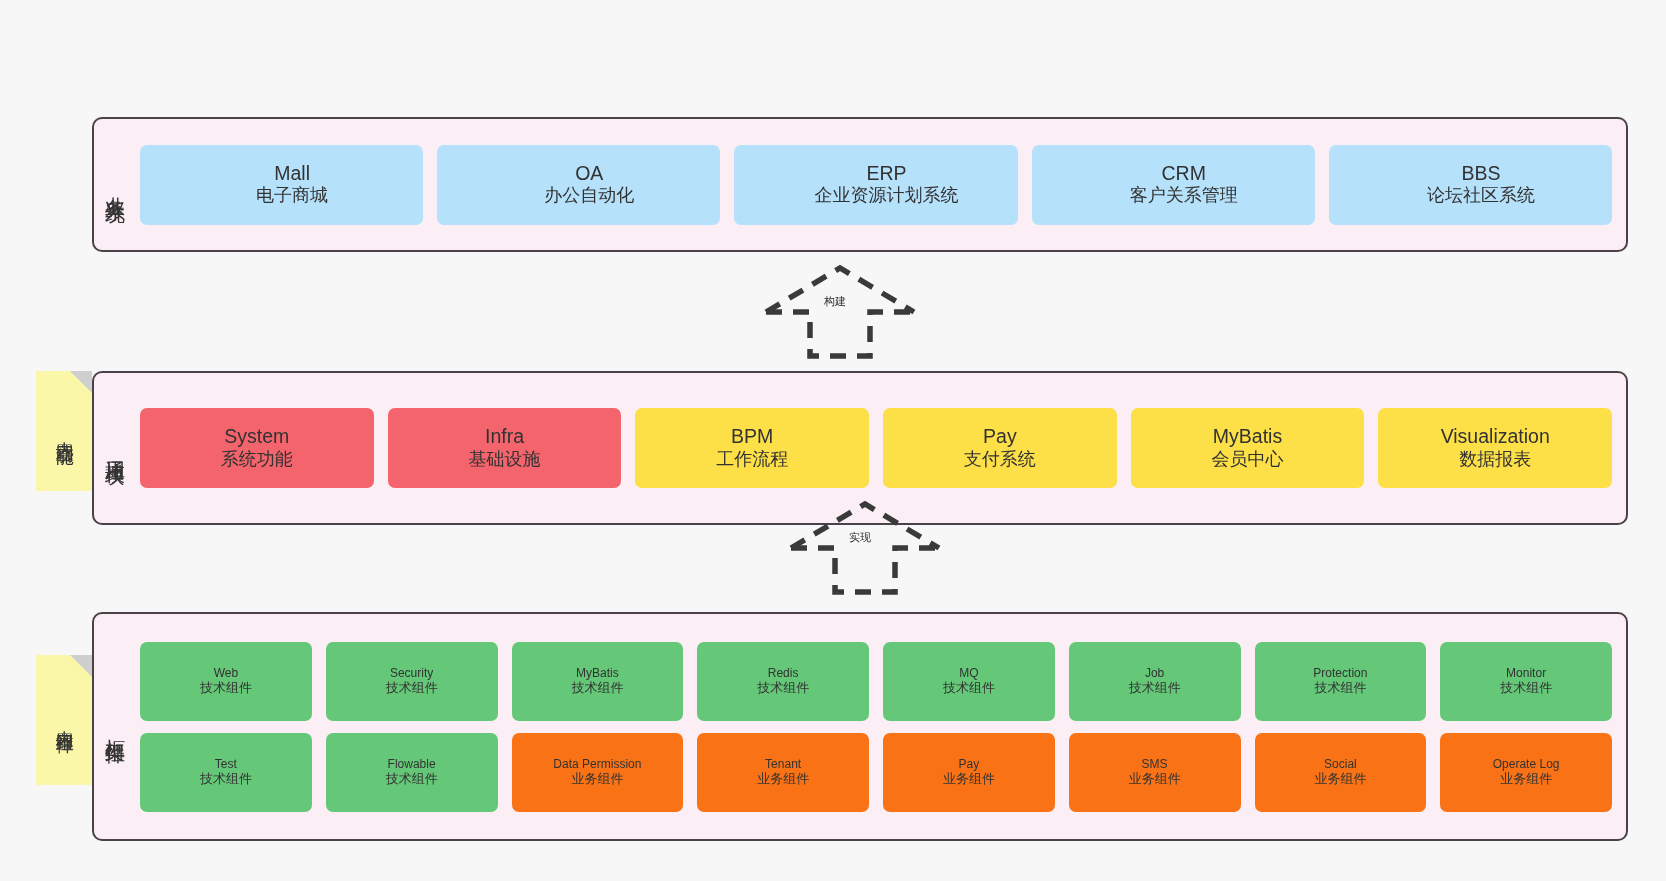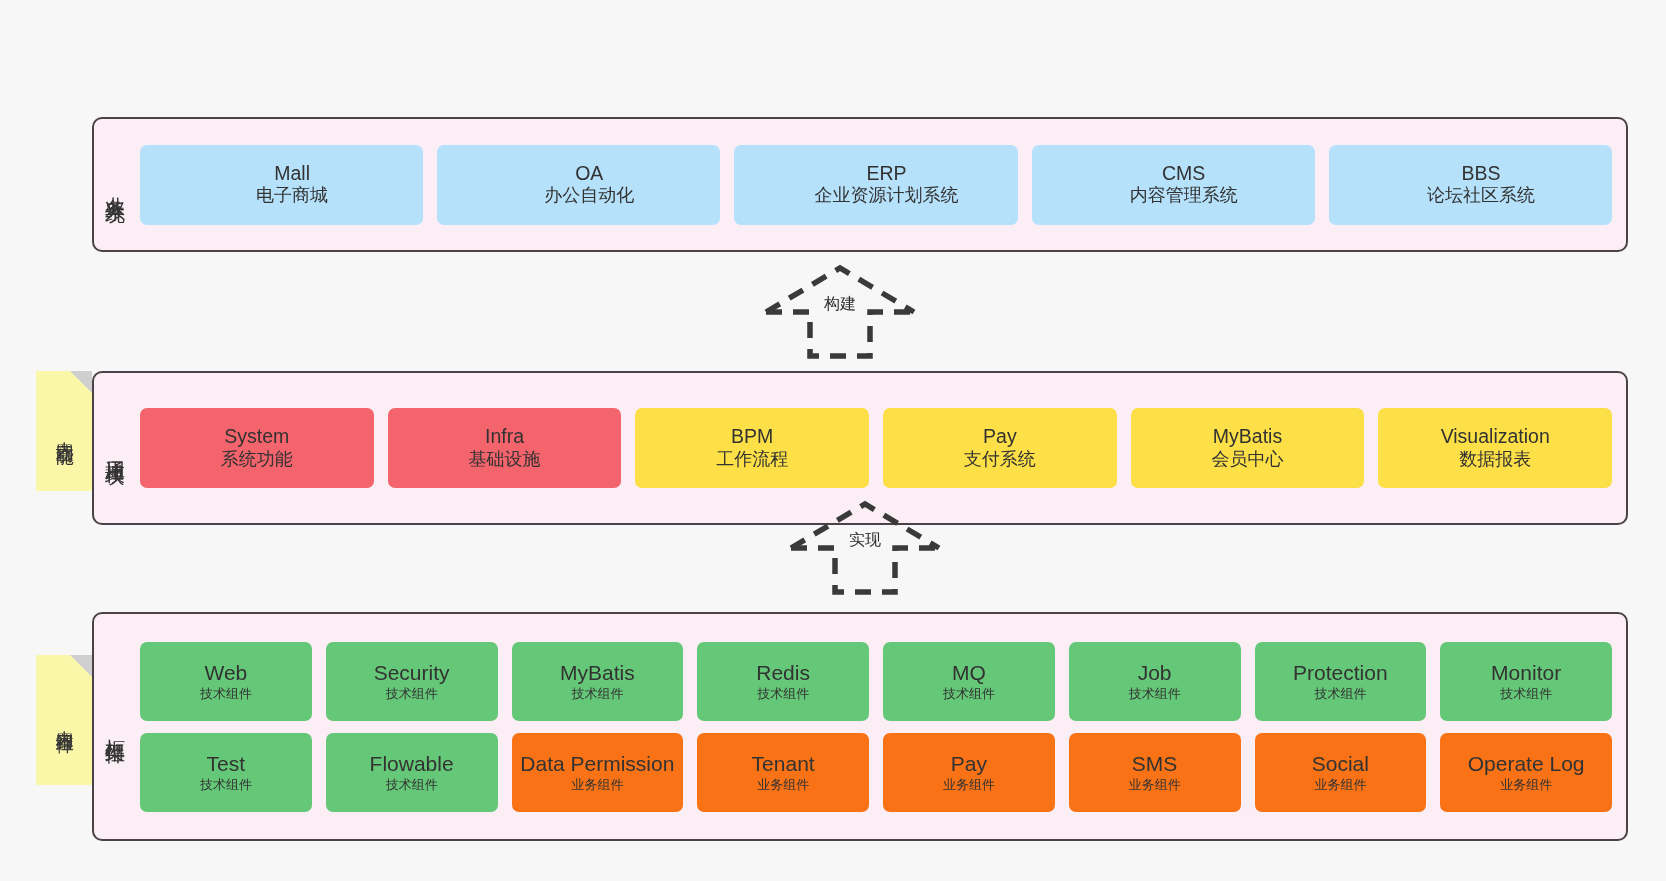--- a/index.html
+++ b/index.html
@@ -55,21 +55,21 @@
     flex-direction:column;
     align-items:center;
     justify-content:center;
     text-align:center;
     line-height:1.22;
     box-sizing:border-box;
     padding:4px 6px;
   }
   .box .en{font-size:19.5px;color:#323232;}
   .box .cn{font-size:18px;color:#323232;}
-  .box.small .en{font-size:21px;}
+  .box.small .en{font-size:12px;}
   .box.small .cn{font-size:13px;}
 
   .h-biz{height:80px;padding-left:27px;}
   .h-mod{height:80px;}
   .h-fw{height:79px;}
 
   .c-blue     {background:#b6e1fb;}
   .c-red      {background:#f4646c;}
   .c-pink     {background:#fde047;}
   .c-green    {background:#65c878;}
@@ -102,21 +102,21 @@
     border-top:22px solid #cfcfcf;
   }
   #note-builtin-func{left:36px;top:371px;height:120px;}
   #note-builtin-comp{left:36px;top:655px;height:130px;}
 
   
   .arrow{position:absolute;}
   .arrow svg{display:block;overflow:visible;}
   .arrow-label{
     position:absolute;
-    font-size:16px;
+    font-size:11px;
     color:#2b2b2b;
     background:transparent;
     white-space:nowrap;
     user-select:none;
   }
   #arrow-build{left:760px;top:262px;}
   #arrow-build .arrow-label{left:64px;top:32px;}
   #arrow-impl{left:785px;top:498px;}
   #arrow-impl .arrow-label{left:64px;top:32px;}
 </style>
@@ -142,22 +142,22 @@
           </div>
         </div>
         <div class="cell">
           <div class="box c-blue h-biz">
             <span class="en">ERP</span>
             <span class="cn">企业资源计划系统</span>
           </div>
         </div>
         <div class="cell">
           <div class="box c-blue h-biz">
-            <span class="en">CMS</span>
-            <span class="cn">内容管理系统</span>
+            <span class="en">CRM</span>
+            <span class="cn">客户关系管理</span>
           </div>
         </div>
         <div class="cell">
           <div class="box c-blue h-biz">
             <span class="en">BBS</span>
             <span class="cn">论坛社区系统</span>
           </div>
         </div>
       </div>
     </div>

